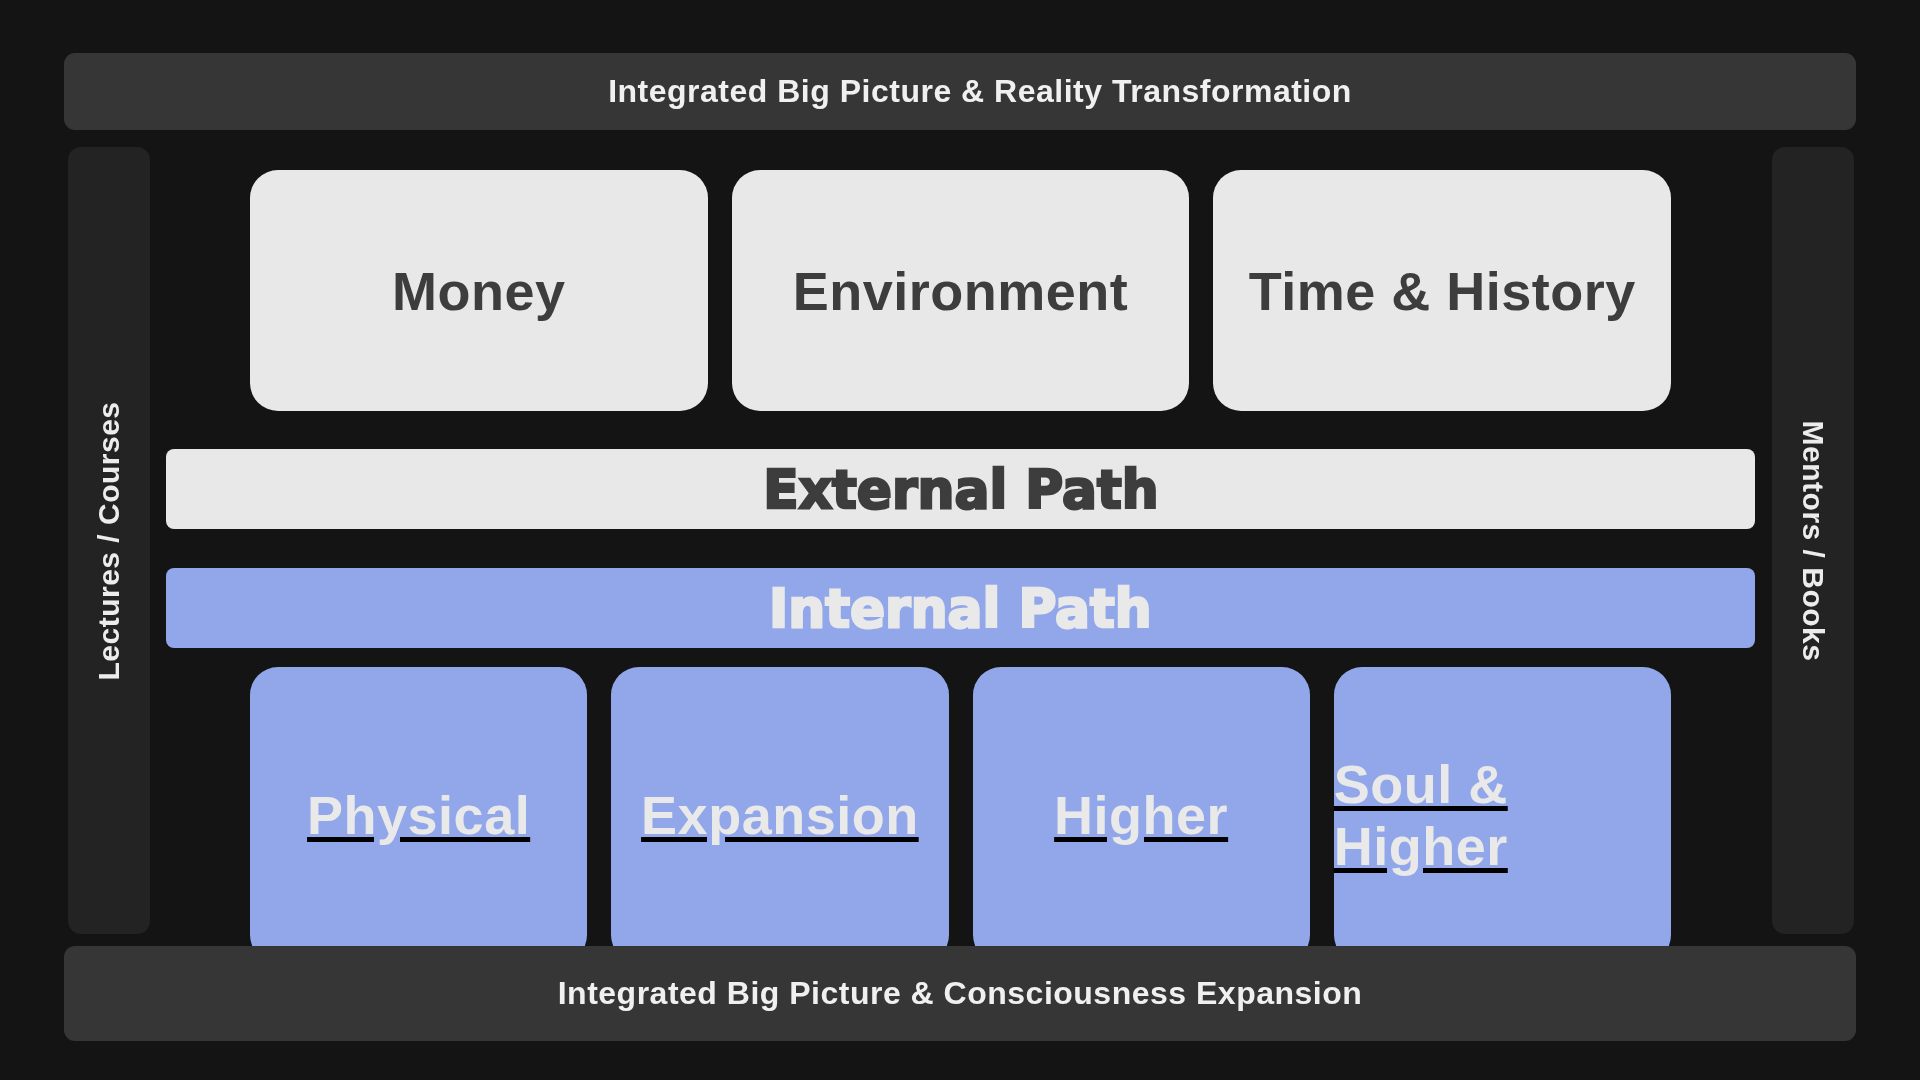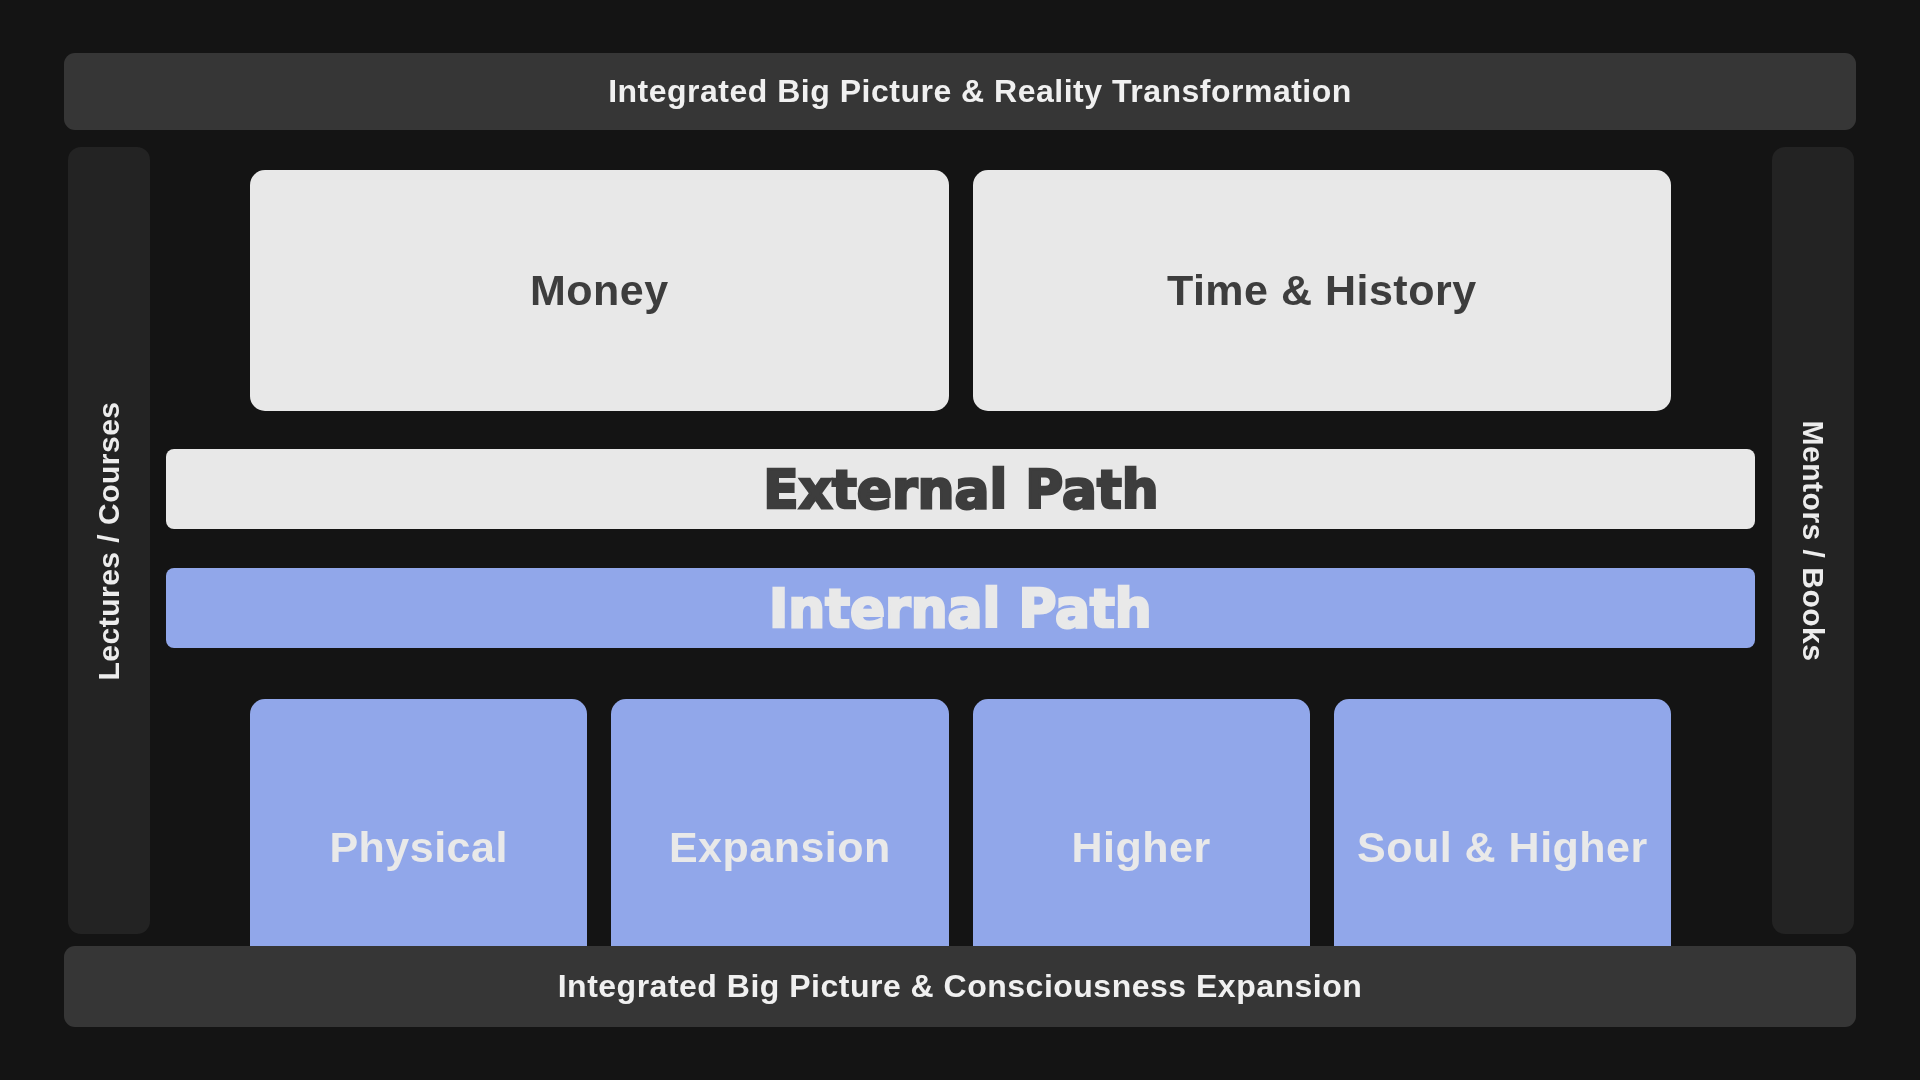--- a/index.html
+++ b/index.html
@@ -25,21 +25,21 @@
   
   .banner{
     left:64px;width:1792px;height:77px;
     background:var(--banner-bg);
     border-radius:11px;
     display:flex;align-items:center;justify-content:center;
     color:var(--banner-text);
     font-size:32px;font-weight:700;letter-spacing:.5px;
   }
   .banner.top{top:53px;padding-left:40px;}
-  .banner.bottom{top:946px;height:81px;}
+  .banner.bottom{top:946px;height:95px;}
 
   
   .side-rail{
     top:147px;width:82px;height:787px;
     background:var(--sidebar-bg);
     border-radius:13px;
     display:flex;align-items:center;justify-content:center;
   }
   .side-rail.left{left:68px;}
   .side-rail.right{left:1772px;}
@@ -50,26 +50,26 @@
   }
   .rot-ccw{transform:rotate(-90deg);}
   .rot-cw{transform:rotate(90deg);}
 
   
   .card-row{
     left:250px;width:1421px;
     display:flex;gap:24px;
   }
   .card-row.top-row{top:170px;height:241px;}
-  .card-row.bottom-row{top:699px;height:296px;}
+  .card-row.bottom-row{top:667px;height:296px;text-decoration:underline;}
   .card{
     flex:1;
-    border-radius:15px;
+    border-radius:28px;
     display:flex;align-items:center;justify-content:center;
-    font-size:43px;font-weight:700;letter-spacing:.5px;
+    font-size:54px;font-weight:700;letter-spacing:.5px;
   }
   .card.gray{background:var(--light-box);color:var(--dark-text);}
   .card.blue{background:var(--blue-box);color:var(--light-text);}
 
   
   .path-bar{
     left:166px;width:1589px;height:80px;
     border-radius:8px;
     display:flex;align-items:center;justify-content:center;
   }
@@ -96,20 +96,23 @@
 
 <div class="abs side-rail right">
   <span class="vtext rot-cw">Mentors / Books</span>
 </div>
 
 <div class="abs card-row top-row">
   <div class="card gray">
     <span>Money</span>
   </div>
   <div class="card gray">
+    <span>Environment</span>
+  </div>
+  <div class="card gray">
     <span>Time &amp; History</span>
   </div>
 </div>
 
 <div class="abs path-bar external">
   <span class="path-label">External Path</span>
 </div>
 
 <div class="abs path-bar internal">
   <span class="path-label">Internal Path</span>

